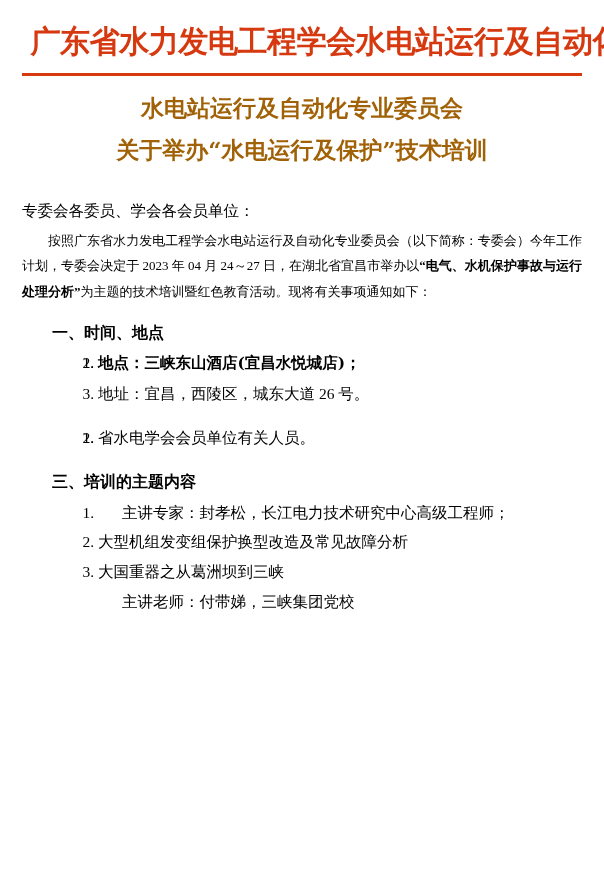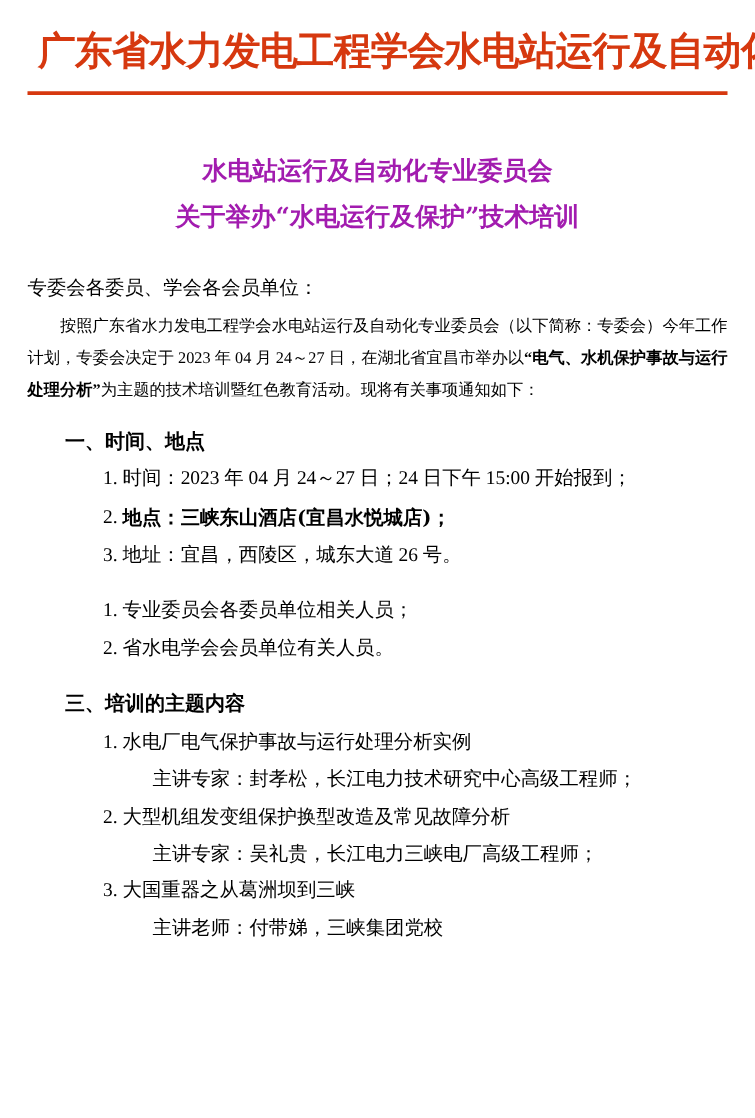--- a/index.html
+++ b/index.html
@@ -39,27 +39,27 @@
     transform-origin: center;
   }
   .letterhead-rule {
     margin-top: 12px;
     height: 3px;
     background: #d6380f;
   }
 
   
   .doc-title {
-    margin-top: 42px;
+    margin-top: 11px;
     text-align: center;
     font-family: "DejaVu Serif", "Liberation Serif", serif;
     font-weight: bold;
-    font-size: 20px;
+    font-size: 23px;
     line-height: 1.85;
-    color: #a21caf;
+    color: #a16207;
   }
   .doc-title div {
     white-space: nowrap;
   }
 
   
   .body-block {
     margin-top: 24px;
     font-size: 15.5px;
     line-height: 1.95;
@@ -135,59 +135,55 @@
 
   <div class="body-block">
     <div class="salutation">专委会各委员、学会各会员单位：</div>
     <p class="para"><span>按照广东省水力发电工程学会水电站运行及自动化专业委员会（以下简称：专委会）今年工作计划，专委会决定于 2023 年 04 月 24～27 日，在湖北省宜昌市举办以</span><span class="em">“电气、水机保护事故与运行处理分析”</span><span>为主题的技术培训暨红色教育活动。现将有关事项通知如下：</span></p>
 
     <div class="section">
       <div class="section-heading">一、时间、地点</div>
       <ol class="items">
         <li>
           <span class="num">1.</span>
-          <span class="txt">时间：2023 年 04 月 24～27 日；24 日下午 15:00 开始报到；</span>
         </li>
         <li>
           <span class="num">2.</span>
           <span class="txt bold">地点：三峡东山酒店(宜昌水悦城店)；</span>
         </li>
         <li>
           <span class="num">3.</span>
           <span class="txt">地址：宜昌，西陵区，城东大道 26 号。</span>
         </li>
       </ol>
     </div>
 
     <div class="section">
       <ol class="items">
         <li>
           <span class="num">1.</span>
-          <span class="txt">专业委员会各委员单位相关人员；</span>
         </li>
         <li>
           <span class="num">2.</span>
           <span class="txt">省水电学会会员单位有关人员。</span>
         </li>
       </ol>
     </div>
 
     <div class="section">
       <div class="section-heading">三、培训的主题内容</div>
       <ol class="items">
         <li>
           <span class="num">1.</span>
-          <span class="txt">水电厂电气保护事故与运行处理分析实例</span>
         </li>
         <div class="sub-line">主讲专家：封孝松，长江电力技术研究中心高级工程师；</div>
         <li>
           <span class="num">2.</span>
           <span class="txt">大型机组发变组保护换型改造及常见故障分析</span>
         </li>
-        <div class="sub-line">主讲专家：吴礼贵，长江电力三峡电厂高级工程师；</div>
         <li>
           <span class="num">3.</span>
           <span class="txt">大国重器之从葛洲坝到三峡</span>
         </li>
         <div class="sub-line">主讲老师：付带娣，三峡集团党校</div>
       </ol>
     </div>
   </div>
 
 </div>

